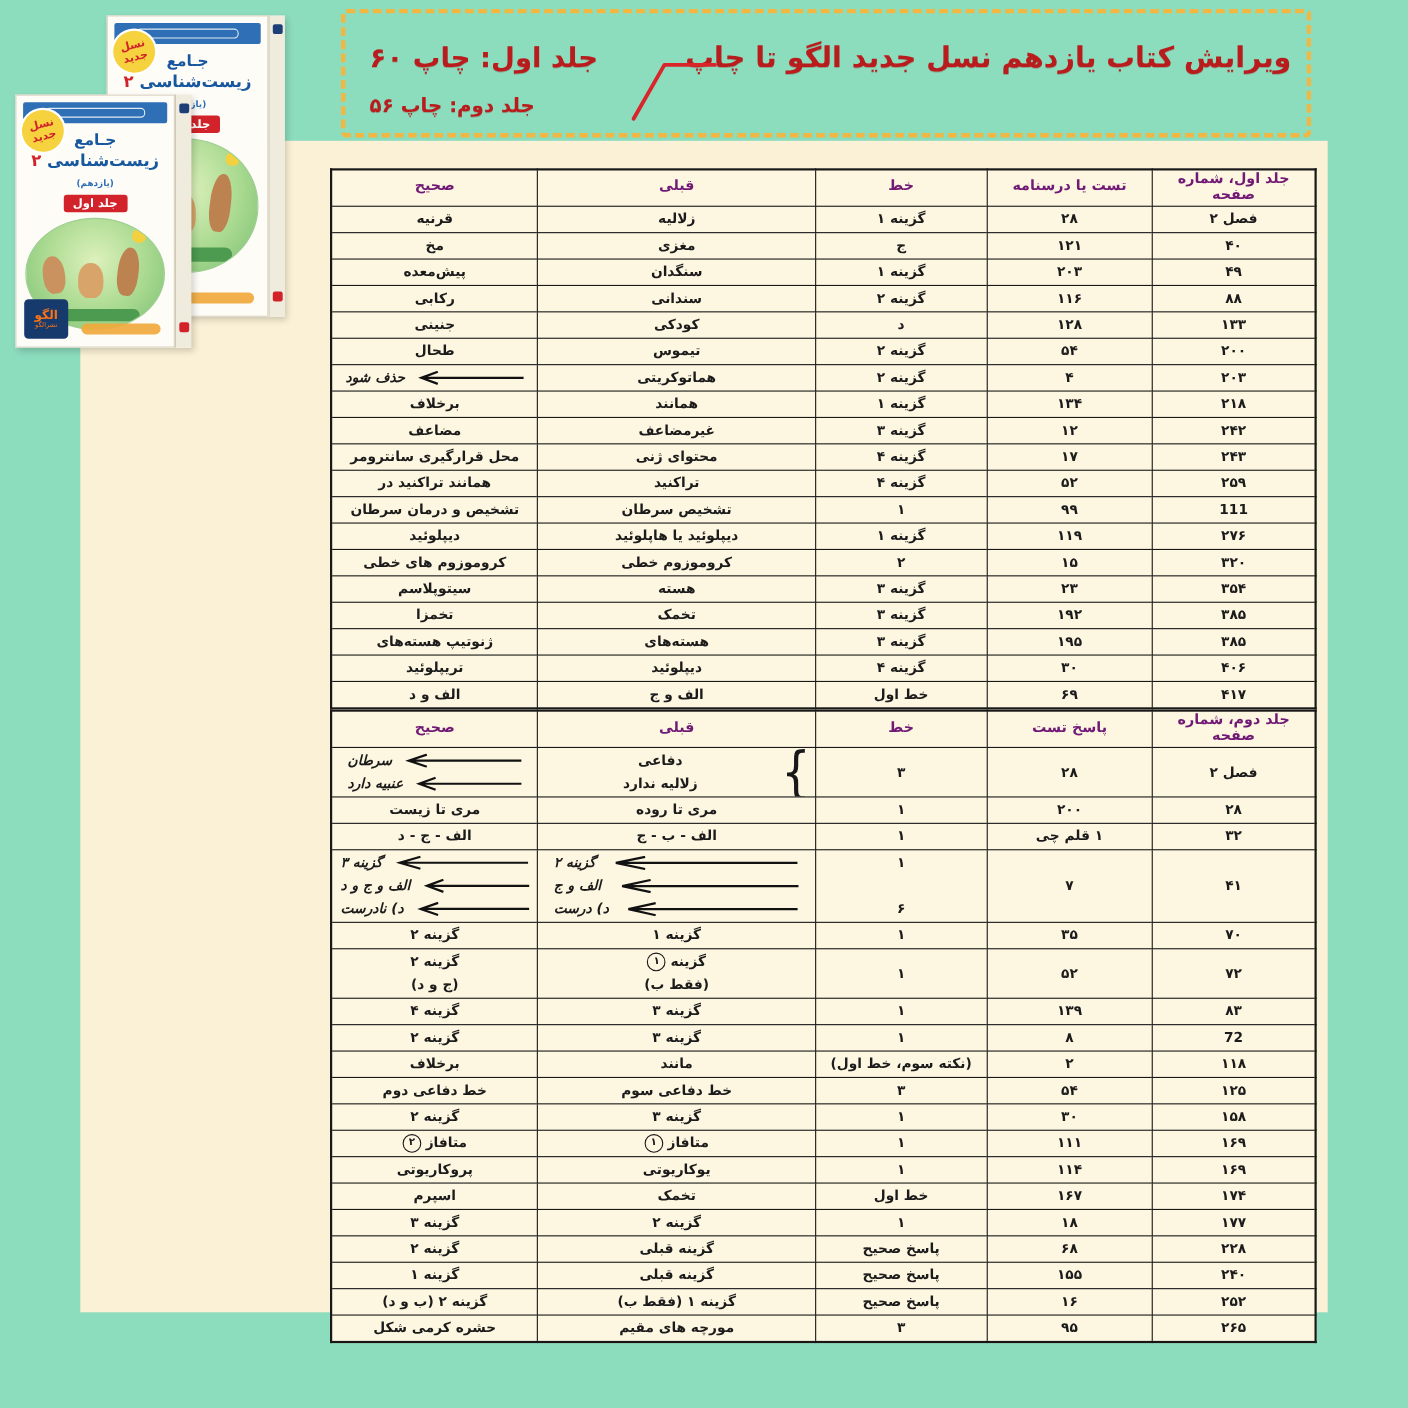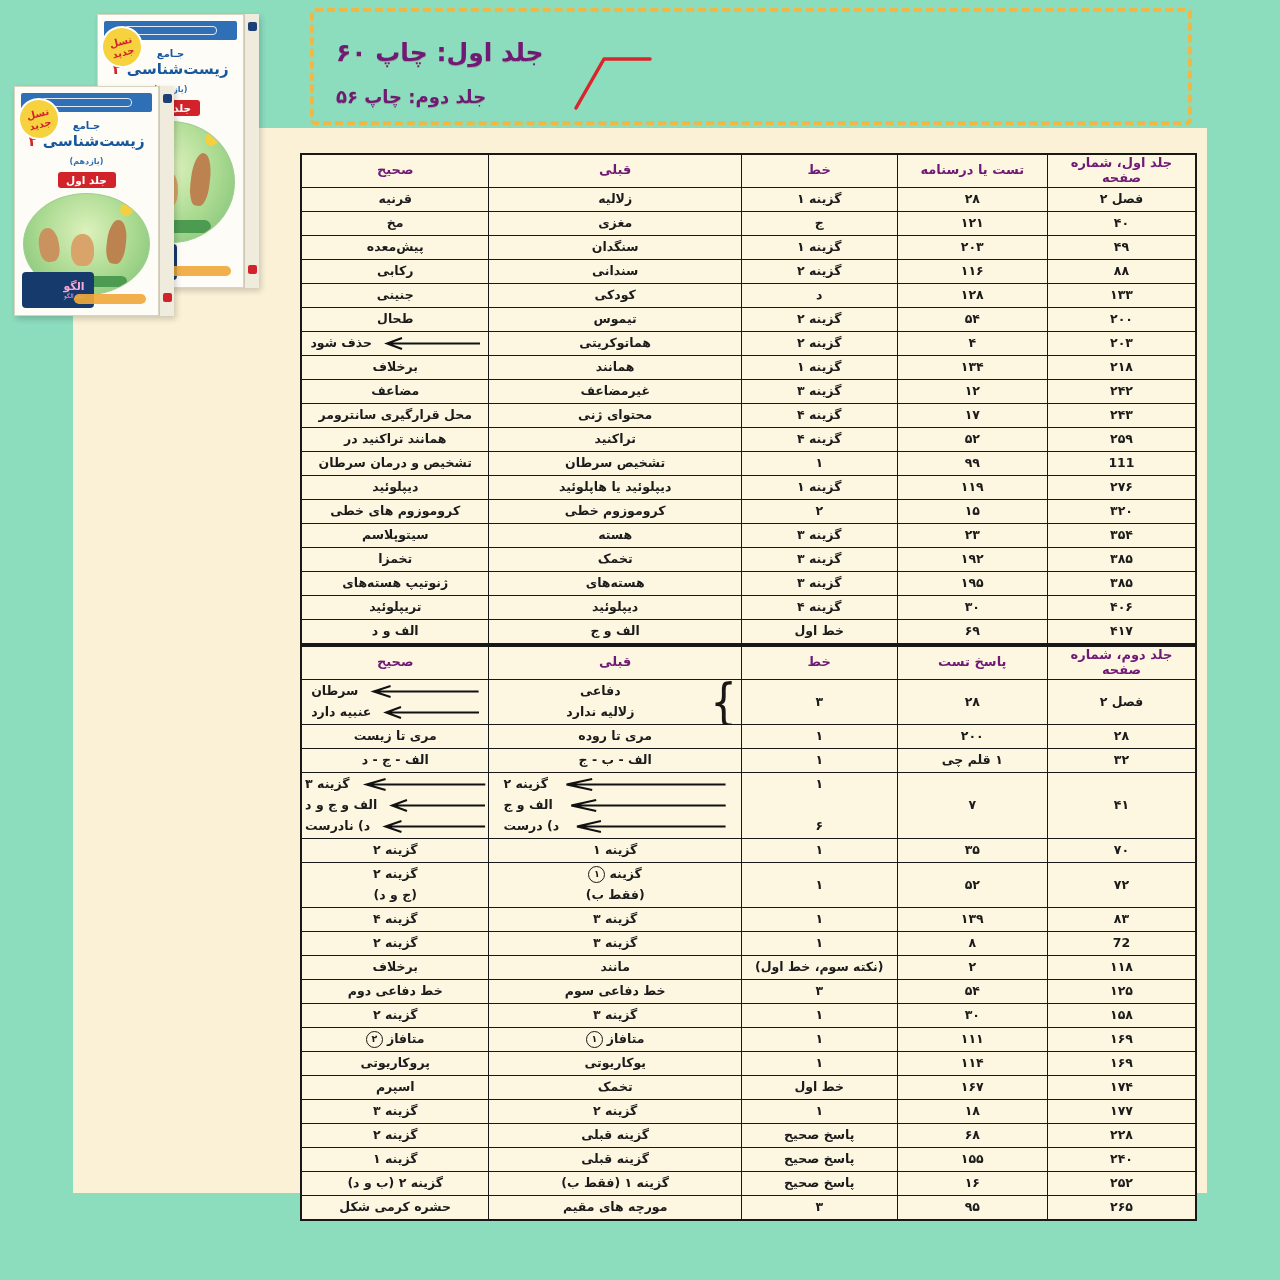--- a/index.html
+++ b/index.html
@@ -16,21 +16,21 @@
     position:absolute;left:73px;top:128px;width:1134px;height:1065px;
     background:#fbf1d6;
   }
 
   
   .banner{
     position:absolute;left:310px;top:8px;width:882px;height:117px;
     border:4px dashed #f2b642;border-radius:5px;box-sizing:border-box;
   }
   .banner .t{
-    position:absolute;color:#701a75;font-weight:bold;white-space:nowrap;
+    position:absolute;color:#b91c1c;font-weight:bold;white-space:nowrap;
     text-shadow:0 1px 0 rgba(150,0,0,.25);
   }
   .banner-title{right:14px;top:26px;font-size:26px;}
   .banner-vol1{left:22px;top:26px;font-size:25px;}
   .banner-vol2{left:22px;top:74px;font-size:18px;}
   .bracket{position:absolute;left:248px;top:34px;width:90px;height:68px;}
 
   
   .book{position:absolute;display:flex;flex-direction:row;box-shadow:2px 3px 6px rgba(0,0,0,.18);}
   .book-back{left:97px;top:14px;width:162px;height:274px;z-index:1;}
@@ -41,68 +41,69 @@
   .spine .sdot{width:9px;height:9px;background:#d2232a;border-radius:2px;margin-top:auto;margin-bottom:14px;}
   .band{height:19px;background:#2f6fb5;margin:6px 6px 0 6px;border-radius:2px;display:flex;align-items:center;justify-content:center;}
   .band-pill{width:68%;height:7px;border:1px solid rgba(255,255,255,.85);border-radius:4px;}
   .badge{
     position:absolute;left:3px;top:11px;width:42px;height:42px;background:#f6d23e;
     border-radius:50%;display:flex;align-items:center;justify-content:center;
     transform:rotate(-14deg);color:#d2232a;font-size:10px;font-weight:bold;
     text-align:center;line-height:1.1;border:2px solid #fff;box-sizing:border-box;
   }
   .btitle{margin-top:8px;text-align:center;color:#17579e;font-weight:bold;direction:rtl;}
-  .bt1{font-size:10px;}
+  .bt1{font-size:14px;}
   .bt2{font-size:15px;margin-top:1px;}
   .bt-num{color:#d2232a;}
   .bt-suf{font-size:8px;color:#2f6fb5;}
   .bvol{margin:4px auto 0 auto;width:58px;background:#d2232a;color:#fff;font-size:10.5px;
     font-weight:bold;text-align:center;border-radius:3px;padding:2px 0;}
   .bart{position:relative;margin:5px auto 0 auto;width:88%;height:44%;
     background:radial-gradient(ellipse at 50% 38%, #ddf1bc 0%, #a8d98f 55%, #79bd74 100%);
     border-radius:50%;overflow:hidden;border:1px solid #9fce92;}
   .sun{position:absolute;right:13%;top:9%;width:13px;height:13px;background:#f3d040;border-radius:50%;}
   .fig{position:absolute;background:#c9925e;border-radius:48% 48% 40% 40%;}
   .f1{left:12%;top:34%;width:16%;height:34%;transform:rotate(-8deg);}
   .f2{left:38%;top:40%;width:18%;height:32%;background:#d8a469;}
   .f3{left:66%;top:26%;width:15%;height:44%;background:#bc8350;transform:rotate(7deg);}
   .croc{position:absolute;bottom:7%;left:12%;width:70%;height:11%;background:#4d9b50;border-radius:8px;}
   .blogo{position:absolute;left:7px;bottom:7px;width:40px;height:36px;background:#173a6d;border-radius:4px;
-    color:#f9a8d4;display:flex;flex-direction:column;align-items:center;justify-content:center;gap:1px;padding-left:32px;}
+    color:#f97316;display:flex;flex-direction:column;align-items:center;justify-content:center;gap:1px;}
   .blogo .l1{font-size:11px;font-weight:bold;line-height:1;}
   .blogo .l2{font-size:6px;line-height:1;}
   .bstrip{position:absolute;right:12px;bottom:11px;width:72px;height:10px;background:#f0a93c;border-radius:5px;opacity:.92;}
 
   
   .tables{position:absolute;left:300px;top:153px;width:897px;}
   table{width:100%;border-collapse:collapse;direction:rtl;table-layout:fixed;background:#fdf6e1;border:2px solid #181818;}
   td{
     border:1.6px solid #181818;font-size:12.5px;font-weight:bold;color:#1b1b1b;
     text-align:center;vertical-align:middle;padding:1px 4px;height:21px;line-height:1.15;
     overflow:hidden;
   }
   tr.hdr td{color:#701a75;height:22px;font-size:13px;}
   .cellwrap{display:flex;direction:rtl;align-items:center;justify-content:center;gap:3px;}
   .lines{flex:1;display:flex;flex-direction:column;justify-content:center;}
   .cline{min-height:21px;display:flex;align-items:center;justify-content:center;gap:4px;direction:rtl;}
-  .cline.arrowed{direction:ltr;justify-content:center;padding-left:10px;}
+  .cline.arrowed{direction:ltr;justify-content:center;padding-left:10px;font-style:italic;}
   .cline.arrowed .atxt{white-space:nowrap;direction:rtl;}
   .arrow{flex:1;height:13px;margin:0 8px 0 6px;min-width:26px;display:block;}
   .circ{display:inline-flex;width:15px;height:15px;border:1.5px solid #181818;border-radius:50%;
     align-items:center;justify-content:center;font-size:9.5px;flex:0 0 auto;}
   .brace{font-size:42px;font-weight:normal;line-height:.9;transform:scaleY(1.2);color:#181818;flex:0 0 auto;}
 </style>
 </head>
 <body>
 
 <div class="page">
 
   <div class="panel"></div>
 
   <div class="banner">
+    <span class="t banner-title">ویرایش کتاب یازدهم نسل جدید الگو تا چاپ</span>
     <span class="t banner-vol1">جلد اول: چاپ ۶۰</span>
     <span class="t banner-vol2">جلد دوم: چاپ ۵۶</span>
     <svg class="bracket" viewBox="0 0 90 68">
       <path d="M88 13 H42 L14 62" fill="none" stroke="#d8262b" stroke-width="3.5" stroke-linecap="round" stroke-linejoin="round"></path>
     </svg>
   </div>
 
   <div class="book book-back">
     <div class="cover">
       <div class="band">

